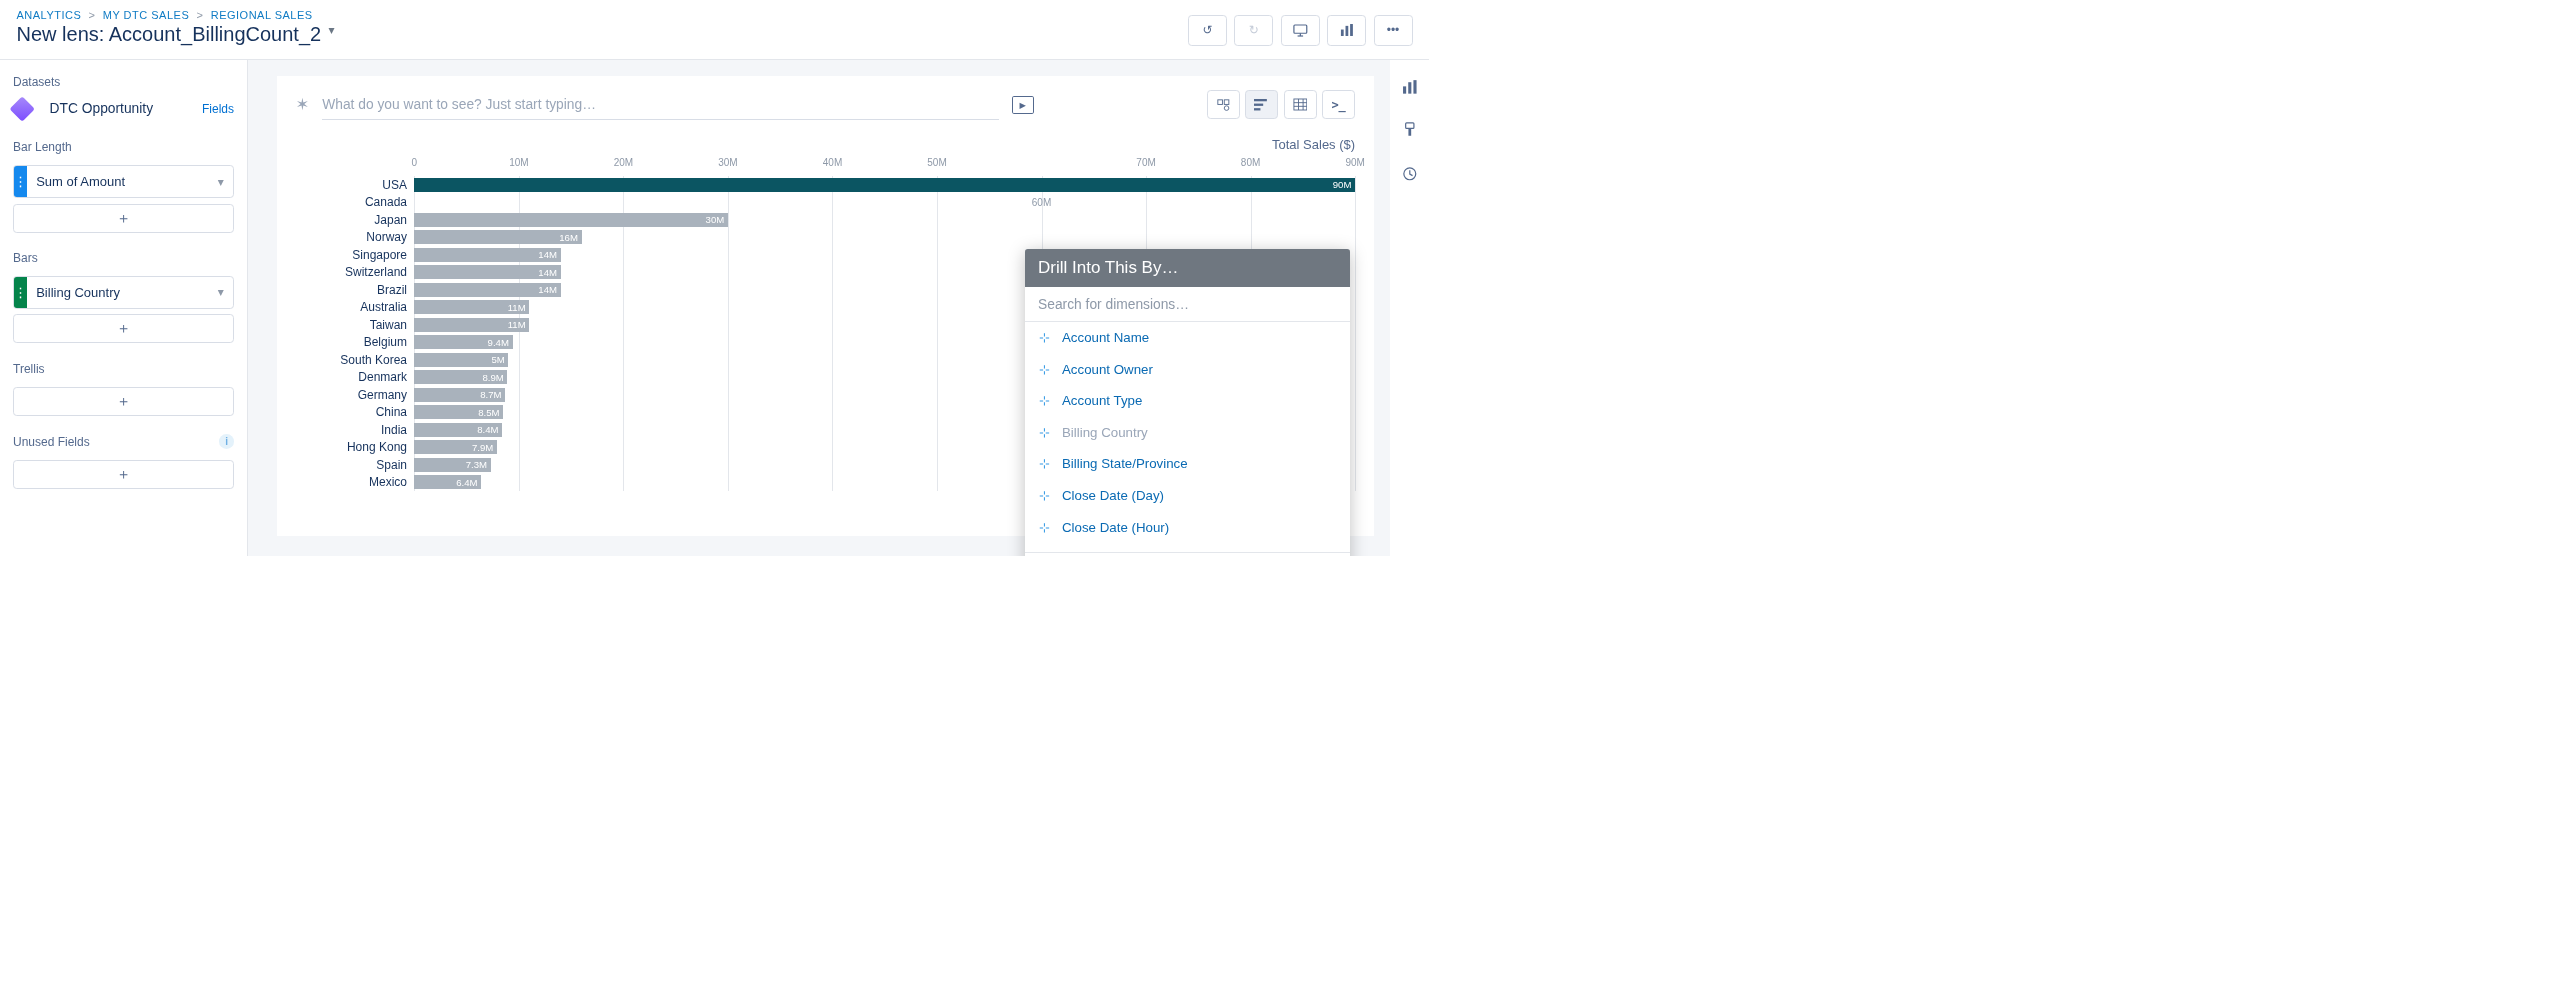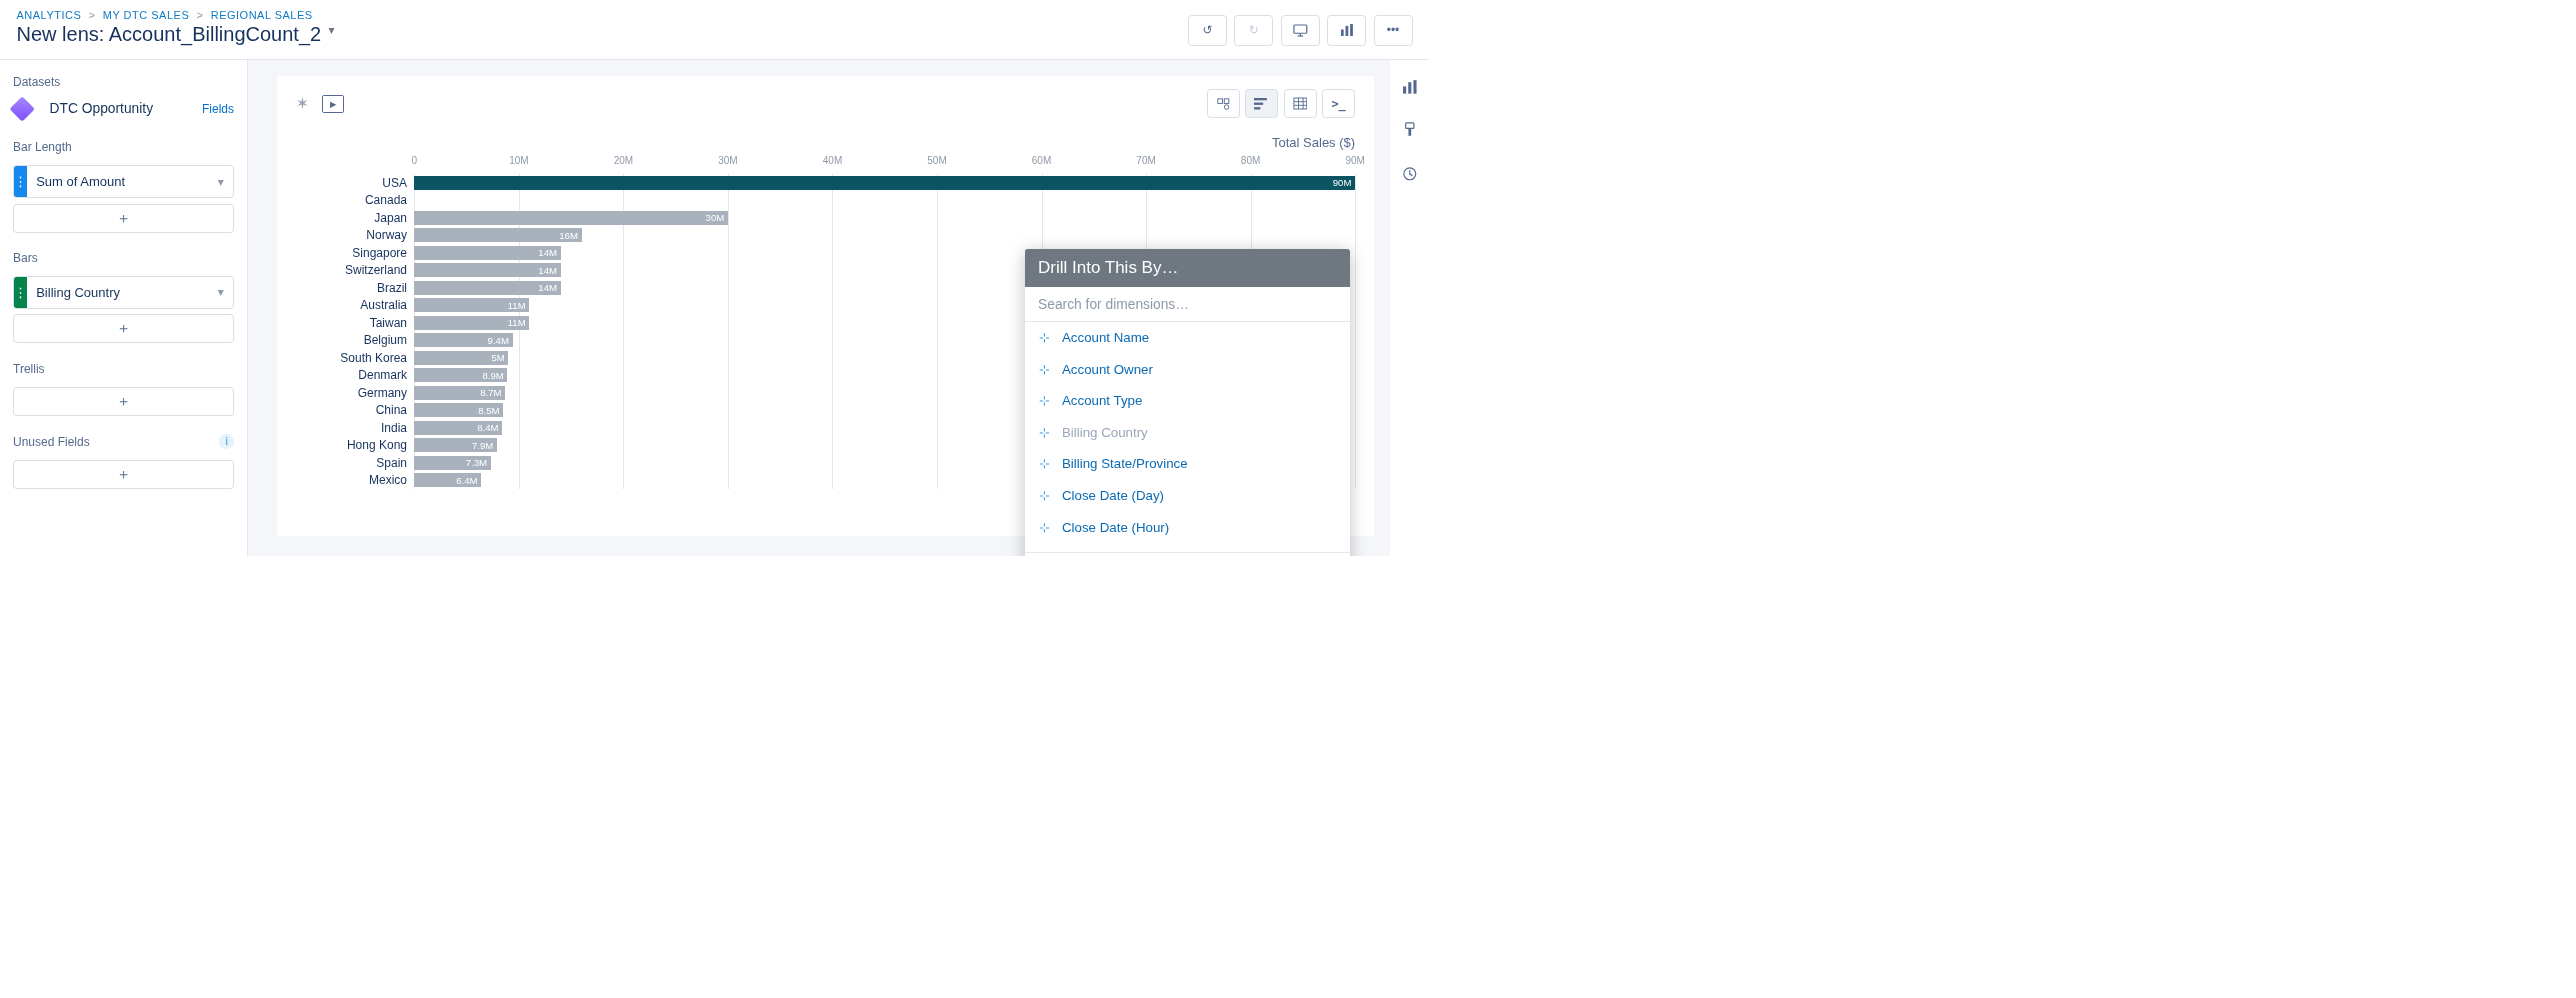--- a/index.html
+++ b/index.html
@@ -149,20 +149,21 @@
       <div>Unused Fields</div>
       <div class="info-dot">i</div>
     </div>
     <div class="add-btn-row" style="margin-top:11px;">＋</div>
   </div>
 
   <div class="canvas">
     <div class="canvas-inner">
       <div class="query-row">
         <div class="sparkle-icon">✶</div>
+        <input class="query-input" placeholder="What do you want to see? Just start typing…" style="">
         <div class="play-box">▶</div>
         <div style="width:147px"></div>
         <div class="view-toggles">
           <div class="toggle-btn">
             <svg width="14.7" height="14.7" viewBox="0 0 16 16">
                 <rect x="2" y="2" width="5" height="5" fill="none" stroke="#54698d"></rect>
                 <rect x="9" y="2" width="5" height="5" fill="none" stroke="#54698d"></rect>
                 <circle cx="11.5" cy="11" r="2.5" fill="none" stroke="#54698d"></circle>
               </svg>
           </div>
@@ -196,21 +197,21 @@
               <div class="tick-label" style="left: 11.1111%;">10M</div>
               <div class="gridline" style="left: 22.2222%;"></div>
               <div class="tick-label" style="left: 22.2222%;">20M</div>
               <div class="gridline" style="left: 33.3333%;"></div>
               <div class="tick-label" style="left: 33.3333%;">30M</div>
               <div class="gridline" style="left: 44.4444%;"></div>
               <div class="tick-label" style="left: 44.4444%;">40M</div>
               <div class="gridline" style="left: 55.5556%;"></div>
               <div class="tick-label" style="left: 55.5556%;">50M</div>
               <div class="gridline" style="left: 66.6667%;"></div>
-              <div class="tick-label" style="left: 66.6667%;">60M</div>
+              <div class="tick-label" style="left: 66.6667%; margin-top: 40px;">60M</div>
               <div class="gridline" style="left: 77.7778%;"></div>
               <div class="tick-label" style="left: 77.7778%;">70M</div>
               <div class="gridline" style="left: 88.8889%;"></div>
               <div class="tick-label" style="left: 88.8889%;">80M</div>
               <div class="gridline" style="left: 100%;"></div>
               <div class="tick-label" style="left: 100%;">90M</div>
             </div>
             <div class="bar-row" style="position: relative;">
               <div class="bar-label">USA</div>
               <div class="bar-track">

